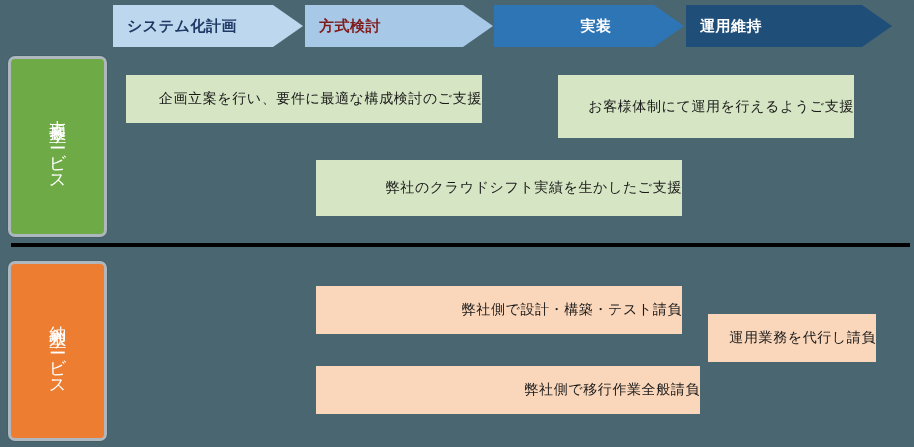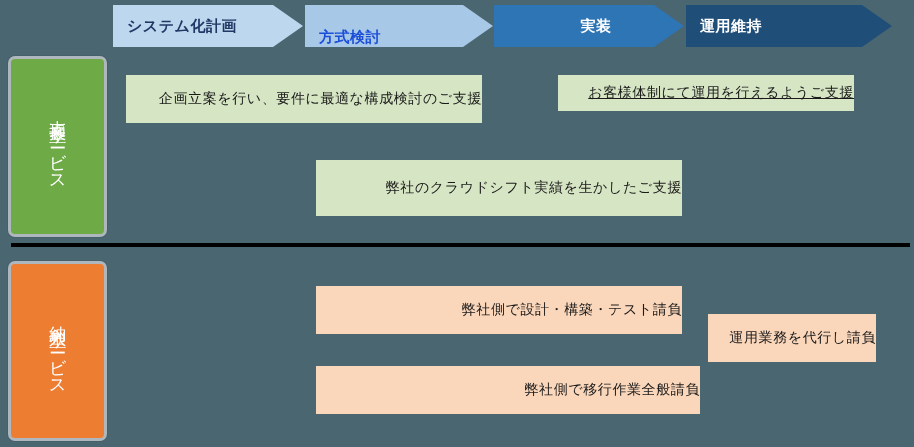--- a/index.html
+++ b/index.html
@@ -59,21 +59,21 @@
 </style>
 </head>
 <body style="background: rgb(74, 102, 112);">
 
 <div id="canvas" style="width: 914px; height: 447px; background: rgb(74, 102, 112);">
 
   <div id="phases">
       <div class="chev" style="left: 113px; top: 5px; width: 190px; height: 42px; background: rgb(189, 215, 238); color: rgb(31, 56, 100); clip-path: polygon(0px 0px, calc(100% - 30px) 0px, 100% 50%, calc(100% - 30px) 100%, 0px 100%);">
         <span class="lbl">システム化計画</span>
       </div>
-      <div class="chev" style="left: 305px; top: 5px; width: 188px; height: 42px; background: rgb(168, 200, 232); color: #1d4ed8; clip-path: polygon(0px 0px, calc(100% - 30px) 0px, 100% 50%, calc(100% - 30px) 100%, 0px 100%); align-items: flex-end;">
+      <div class="chev" style="left: 305px; top: 5px; width: 188px; height: 42px; background: rgb(168, 200, 232); color: #7f1d1d; clip-path: polygon(0px 0px, calc(100% - 30px) 0px, 100% 50%, calc(100% - 30px) 100%, 0px 100%);">
         <span class="lbl">方式検討</span>
       </div>
       <div class="chev" style="left: 494px; top: 5px; width: 190px; height: 42px; background: rgb(46, 117, 182); color: rgb(255, 255, 255); clip-path: polygon(0px 0px, calc(100% - 30px) 0px, 100% 50%, calc(100% - 30px) 100%, 0px 100%); justify-content: center;">
         <span class="lbl">実装</span>
       </div>
       <div class="chev" style="left: 686px; top: 5px; width: 206px; height: 42px; background: rgb(31, 78, 121); color: rgb(255, 255, 255); clip-path: polygon(0px 0px, calc(100% - 30px) 0px, 100% 50%, calc(100% - 30px) 100%, 0px 100%);">
         <span class="lbl">運用維持</span>
       </div>
     </div>
 
@@ -87,21 +87,21 @@
     </div>
 
   <div id="divider-host">
       <div class="divider" style="left: 11px; top: 243px; width: 899px; height: 4px; background: rgb(0, 0, 0);"></div>
     </div>
 
   <div id="support">
       <div class="cbox" style="left: 126px; top: 75px; width: 356px; height: 48px; background: rgb(214, 229, 195);">
         <span>企画立案を行い、要件に最適な構成検討のご支援</span>
       </div>
-      <div class="cbox" style="left: 558px; top: 75px; width: 296px; height: 36px; background: rgb(214, 229, 195); text-decoration: underline;">
+      <div class="cbox" style="left: 558px; top: 75px; width: 296px; height: 63px; background: rgb(214, 229, 195);">
         <span>お客様体制にて運用を行えるようご支援</span>
       </div>
       <div class="cbox" style="left: 316px; top: 160px; width: 366px; height: 56px; background: rgb(214, 229, 195);">
         <span>弊社のクラウドシフト実績を生かしたご支援</span>
       </div>
     </div>
 
   <div id="delivery">
       <div class="cbox" style="left: 316px; top: 286px; width: 366px; height: 48px; background: rgb(250, 214, 186);">
         <span>弊社側で設計・構築・テスト請負</span>

